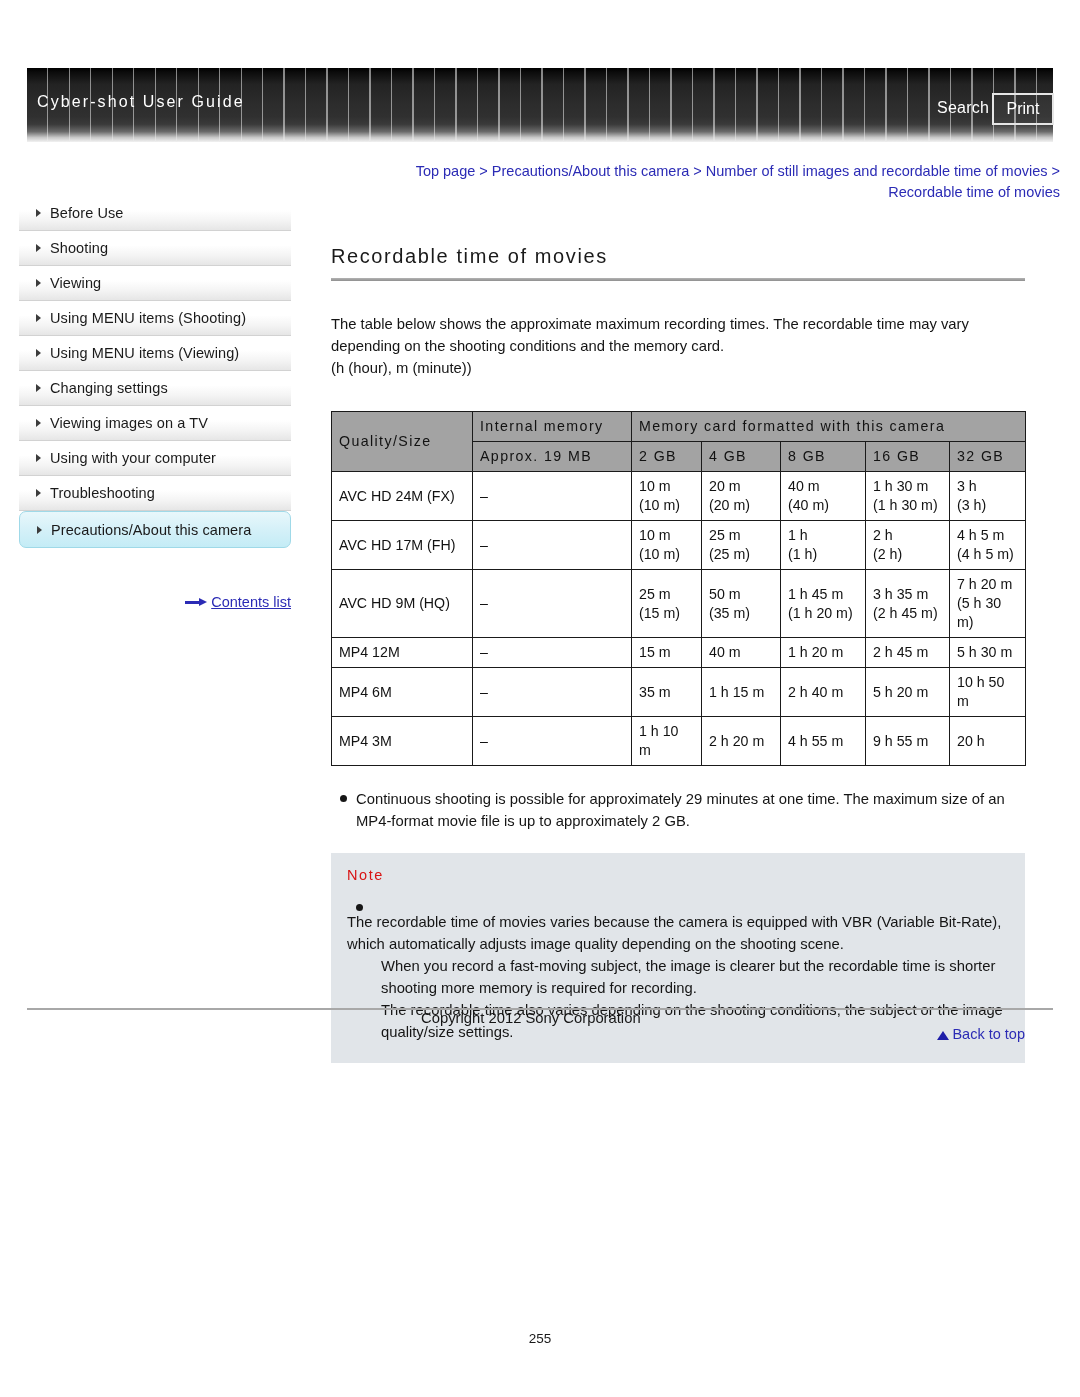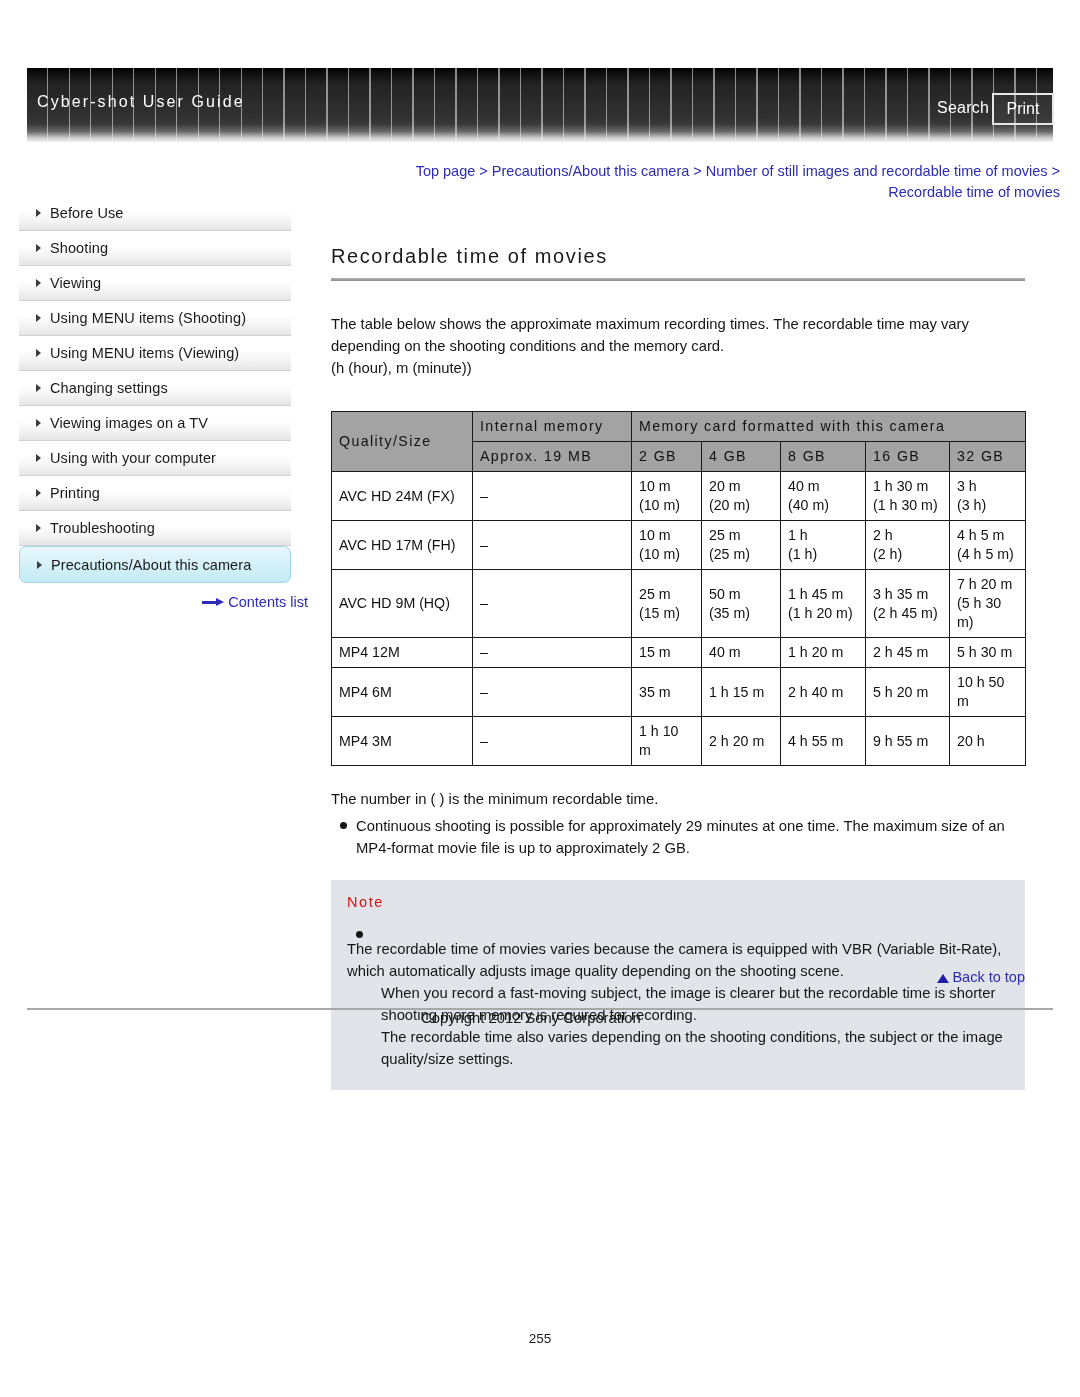--- a/index.html
+++ b/index.html
@@ -121,31 +121,32 @@
     letter-spacing: 0.1px;
   }
   .side-item.active {
     background: linear-gradient(to bottom, #e8f7fb 0%, #d3f0f8 55%, #c4ecf6 100%);
     border: 1px solid #9fd9e8;
     border-radius: 7px;
     height: 37px;
   }
   #contents-list-link {
     position: absolute;
-    left: 36px;
+    left: 19px;
     top: 594px;
     width: 272px;
     text-align: right;
     color: #2b2bb5;
     font-size: 14.5px;
     cursor: pointer;
     display: flex;
     justify-content: flex-end;
     align-items: center;
     gap: 4px;
+    text-decoration: underline;
   }
   .arrow-right-icon {
     display: inline-block;
     width: 22px;
     height: 9px;
     position: relative;
   }
   .arrow-right-icon::before {
     content: "";
     position: absolute;
@@ -250,21 +251,21 @@
     color: #d81313;
     font-size: 14.5px;
     letter-spacing: 1.6px;
     margin-bottom: 14px;
   }
 
   
   #back-to-top {
     position: absolute;
     left: 331px;
-    top: 969px;
+    top: 1026px;
     width: 694px;
     text-align: right;
     color: #2b2bb5;
     font-size: 14.5px;
     cursor: pointer;
   }
   .tri-up-icon {
     display: inline-block;
     width: 0; height: 0;
     border-left: 6px solid transparent;
@@ -334,24 +335,20 @@
       <span class="tri"></span>
       <span class="side-label">Changing settings</span>
     </div>
     <div class="side-item">
       <span class="tri"></span>
       <span class="side-label">Viewing images on a TV</span>
     </div>
     <div class="side-item">
       <span class="tri"></span>
       <span class="side-label">Using with your computer</span>
-    </div>
-    <div class="side-item">
-      <span class="tri"></span>
-      <span class="side-label">Printing</span>
     </div>
     <div class="side-item">
       <span class="tri"></span>
       <span class="side-label">Troubleshooting</span>
     </div>
     <div class="side-item active">
       <span class="tri"></span>
       <span class="side-label">Precautions/About this camera</span>
     </div>
   </div>
@@ -460,21 +457,20 @@
           <td class="">1 h 10 m</td>
           <td class="">2 h 20 m</td>
           <td class="">4 h 55 m</td>
           <td class="">9 h 55 m</td>
           <td class="">20 h</td>
         </tr>
       </tbody>
   </table>
 
   <div id="after-table">
-    <div class="body-par">The number in ( ) is the minimum recordable time.</div>
     <div class="bullet-row">
       <span class="bullet-dot"></span>
       <span class="bullet-text">Continuous shooting is possible for approximately 29 minutes at one time. The maximum size of an MP4-format movie file is up to approximately 2 GB.</span>
     </div>
   </div>
 
   <div id="note-box">
     <div id="note-heading">Note</div>
     <div id="note-list">
         <div class="bullet-row" style="margin-top: 0px; flex-direction: column;">

